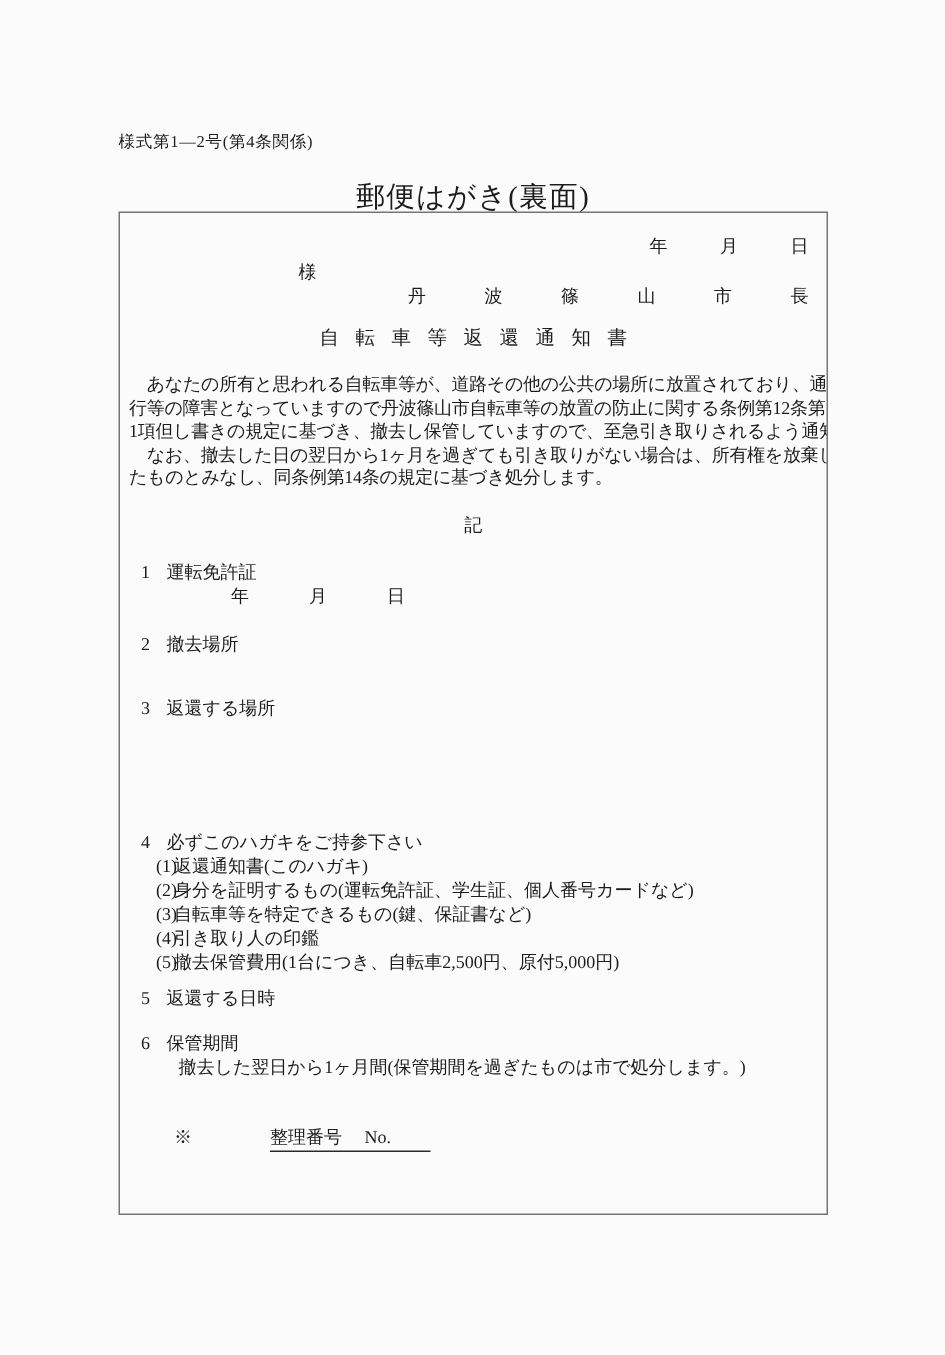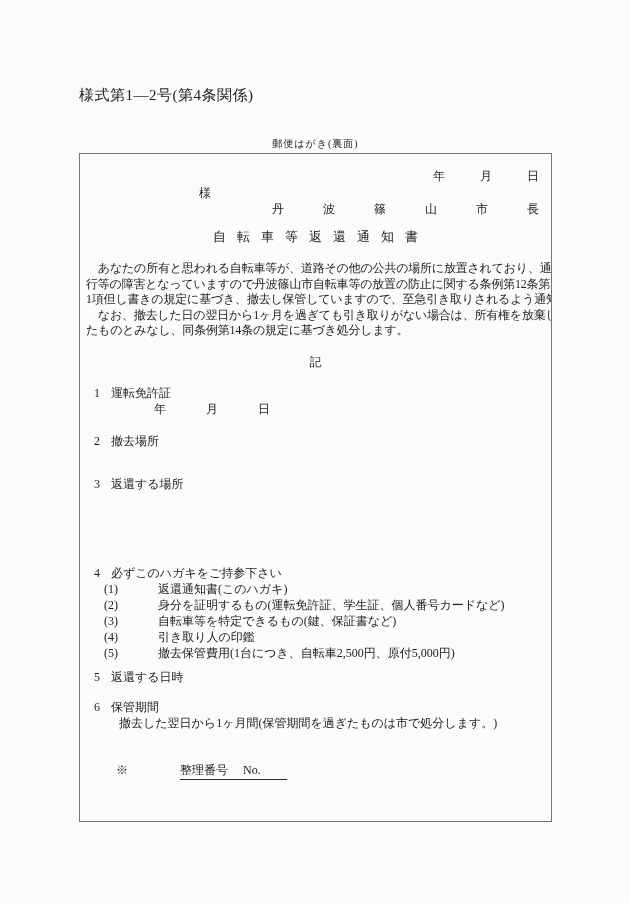--- a/index.html
+++ b/index.html
@@ -10,27 +10,27 @@
   }
   .page {
     position: relative;
     width: 630px;
     height: 903px;
     background: #fbfbfb;
     padding: 87px 78px 0 79px;
     overflow: hidden;
   }
   .form-code {
-    font-size: 15px;
+    font-size: 11px;
     line-height: 16px;
     letter-spacing: 0.5px;
   }
   .page-title {
-    margin-top: 33px;
-    font-size: 10px;
+    margin-top: 21px;
+    font-size: 19px;
     line-height: 16px;
     text-align: center;
     letter-spacing: 1px;
   }
   .card {
     margin-top: 1px;
     width: 473px;
     height: 669px;
     border: 1.5px solid #757575;
     background: #fbfbfb;
@@ -87,21 +87,21 @@
   .item .item-no { width: 25px; padding-left: 8px; flex: none; }
   .item .item-label { white-space: pre; }
   .item-date-line {
     display: flex;
     padding-left: 68px;
     gap: 40px;
     line-height: 16px;
   }
   .sub-item { display: flex; line-height: 16px; }
   .sub-item .sub-no { width: 30px; padding-left: 18px; flex: none; }
-  .sub-item .sub-text { white-space: pre; margin-left: 42px; }
+  .sub-item .sub-text { white-space: pre; }
   .item-detail {
     padding-left: 33px;
     line-height: 16px;
     white-space: pre;
   }
   .mt-15 { margin-top: 15px; }
   .mt-16 { margin-top: 16px; }
   .mt-27 { margin-top: 27px; }
   .mt-73 { margin-top: 73px; }
   .mt-8  { margin-top: 8px; }

